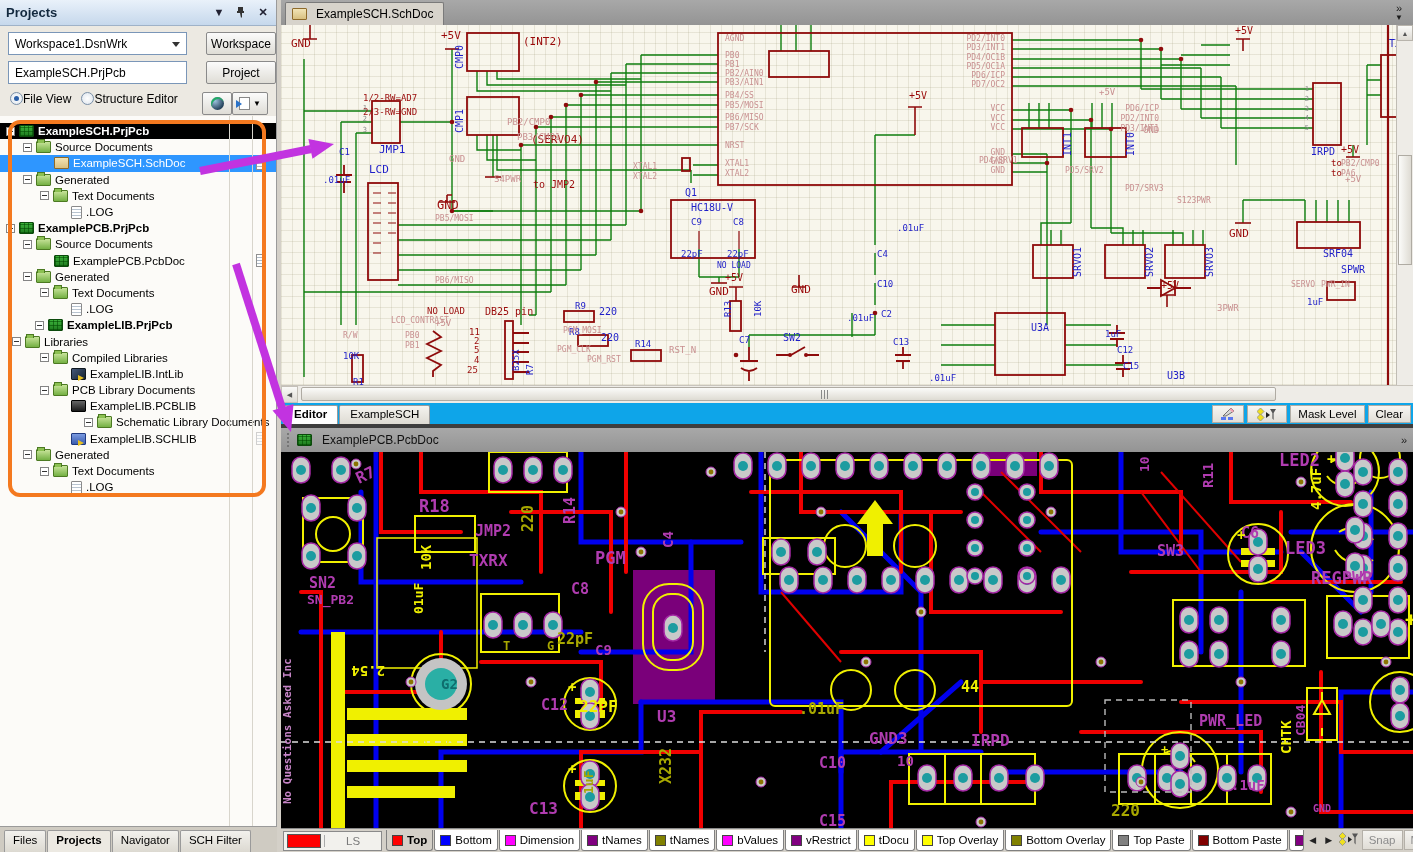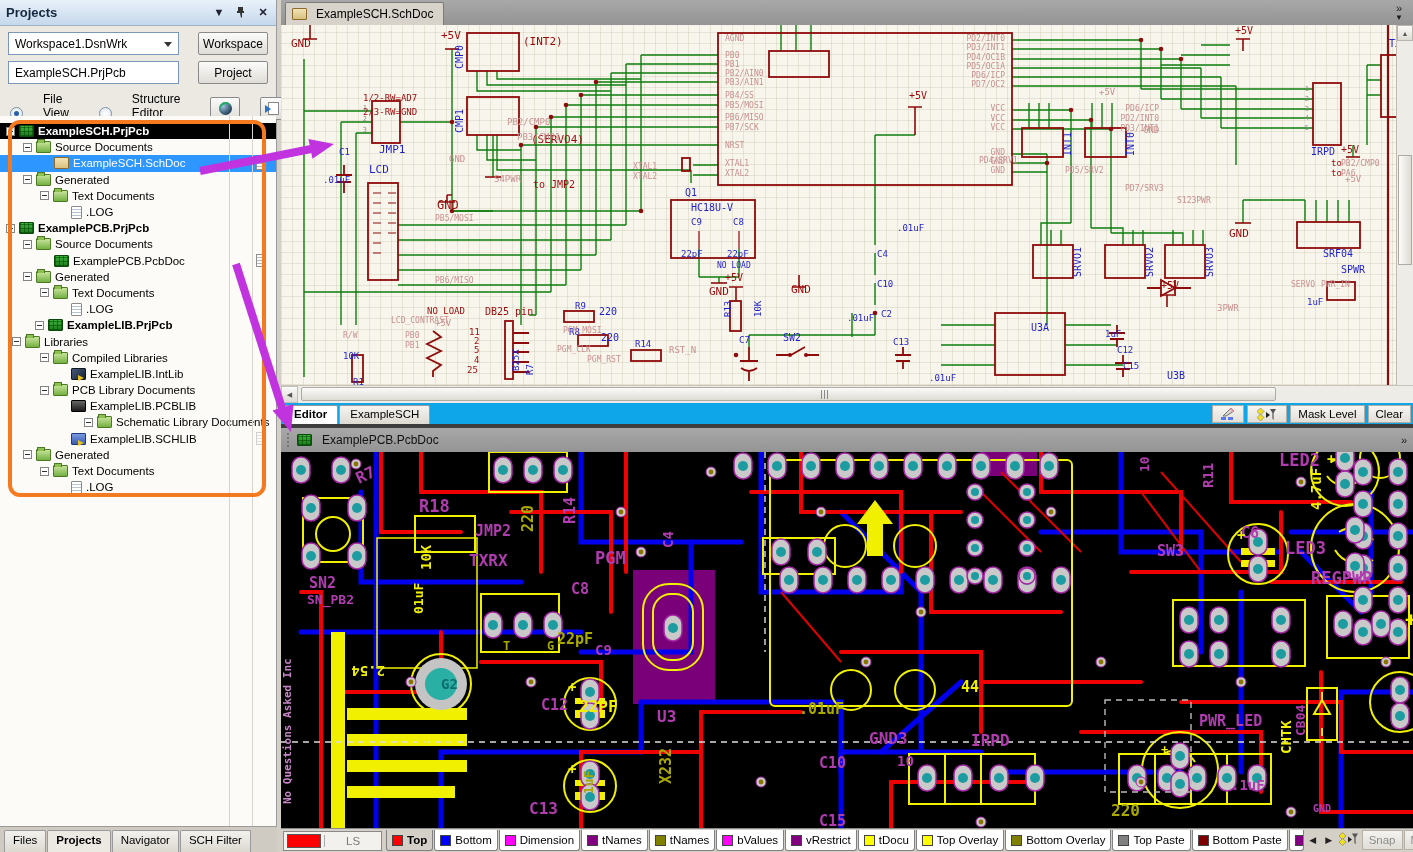--- a/index.html
+++ b/index.html
@@ -4,26 +4,26 @@
 <style>
   *{margin:0;padding:0;box-sizing:border-box}
   html,body{width:1413px;height:852px;overflow:hidden;background:#D4D0C8;
     font-family:"Liberation Sans",sans-serif;position:relative;font-size:12px}
   
   #left-panel{position:absolute;left:0;top:0;width:277px;height:852px;background:#ECE9E2;border-right:1px solid #9A9A9A}
   #panel-header{height:26px;background:linear-gradient(#E9F1FA,#C6D8EC);border-bottom:1px solid #9FB2C8;
     display:flex;align-items:center;padding:0 6px;color:#13293F;font-weight:bold;font-size:13px}
   #panel-header .hicons{margin-left:auto;display:flex;gap:8px;color:#223;font-size:11px}
   .hico{width:14px;text-align:center;cursor:default}
-  .toolrow{display:flex;align-items:flex-end;margin:6px 8px 0 8px;gap:19px}
+  .toolrow{display:flex;align-items:flex-end;margin:6px 0 0 8px;gap:19px}
   .combo,.tfield{flex:1;height:23px;background:#FFF;border:1px solid #7A96B8;display:flex;align-items:center;padding:0 6px;font-size:12px;color:#000}
   .combo .arr{margin-left:auto;width:0;height:0;border:4px solid transparent;border-top:5px solid #333;position:relative;top:3px}
   .pbtn{width:70px;height:23px;background:linear-gradient(#FBFBFB,#DFDDD6);border:1px solid #8A8A8A;border-radius:2px;
     display:flex;align-items:center;justify-content:center;font-size:12px}
-  .radiorow{display:flex;align-items:flex-end;margin:8px 8px 6px 10px;gap:20px}
+  .radiorow{display:flex;align-items:flex-start;margin:8px 8px 6px 10px;gap:0}
   .radio{width:13px;height:13px;border-radius:50%;border:1px solid #7A90A8;background:radial-gradient(#FFF,#DCE4EC);position:relative;flex:none}
   .radio.on::after{content:"";position:absolute;left:3px;top:3px;width:5px;height:5px;border-radius:50%;background:#2A5FA8}
   .radiolbl{margin-right:10px}
   .minibtn{width:30px;height:23px;background:linear-gradient(#FBFBFB,#DFDDD6);border:1px solid #8A8A8A;border-radius:2px;
     display:flex;align-items:center;justify-content:center;flex:none}
   .orb{width:13px;height:13px;border-radius:50%;background:radial-gradient(circle at 4px 4px,#9FC4E0,#27455F 70%,#0A1520);box-shadow:1px 2px 0 #2A6 inset}
   .docico{width:11px;height:13px;background:#FFF;border:1px solid #888;position:relative}
   .docico::after{content:"";position:absolute;left:-4px;bottom:1px;border:4px solid transparent;border-left:6px solid #2A72C8}
   
   #tree{position:absolute;left:0;top:116px;right:0;bottom:26px;background:#FCFBF8;overflow:hidden;padding-top:7px}

